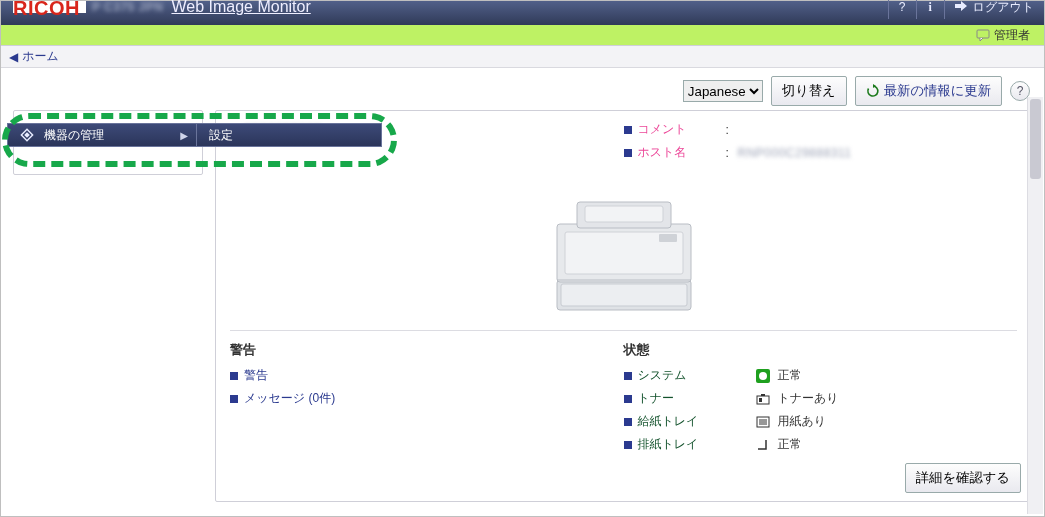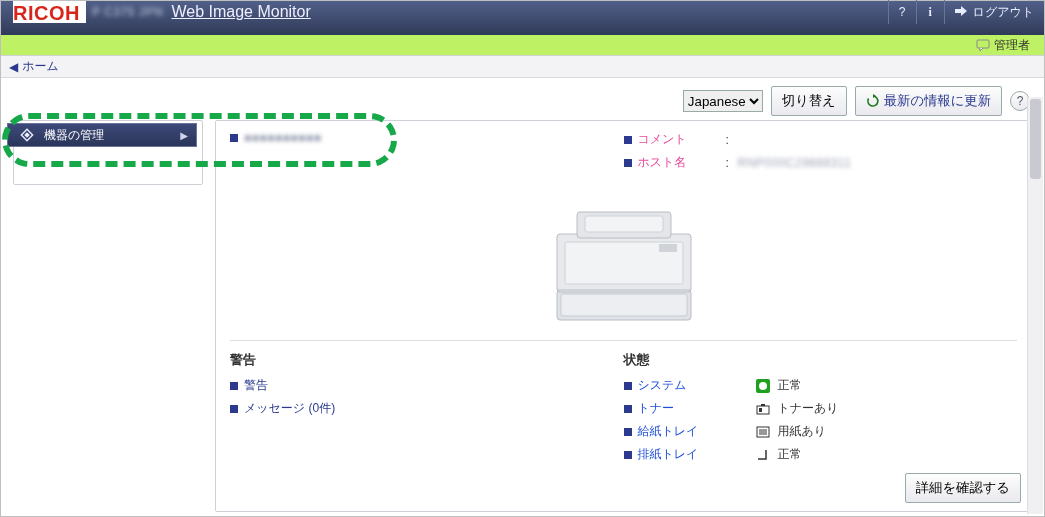--- a/index.html
+++ b/index.html
@@ -1,20 +1,20 @@
 <!DOCTYPE html>
 <html><head>
 <meta charset="utf-8">
 <style>
   * { box-sizing: border-box; }
   html, body { margin:0; padding:0; font-family:"Meiryo","Hiragino Kaku Gothic Pro",Arial,sans-serif; font-size:12px; color:#333; background:#fff; }
   .page { width:1045px; height:517px; border:1px solid #bfbfbf; position:relative; background:#fff; }
 
   
-  .topbar { height:34px; background:linear-gradient(#516089,#303a58); color:#fff; display:flex; align-items:center; padding:0 10px 12px 12px; }
+  .topbar { height:24px; background:linear-gradient(#516089,#303a58); color:#fff; display:flex; align-items:center; padding:0 10px 12px 12px; }
   .brand { font-weight:700; font-size:20px; letter-spacing:0.5px; color:#d8261c; background:#fff; padding:2px 6px 0 0; height:100%; display:flex; align-items:center; }
   .model { color:#9aa3bc; font-weight:600; margin-left:6px; letter-spacing:0.5px; filter:blur(2px); }
   .appname { color:#eef; margin-left:8px; font-size:16px;text-decoration:underline; }
   .topbar .spacer { flex:1; }
   .topbtn { width:28px; height:24px; border-left:1px solid #6a749b; display:flex; align-items:center; justify-content:center; color:#e8ecff; cursor:pointer; }
   .logout { display:flex; align-items:center; height:24px; border-left:1px solid #6a749b; padding-left:8px; color:#e8ecff; cursor:pointer; }
   .logout .arrow { margin-right:6px; }
 
   .subbar { height:21px; background:#bef264; border-bottom:1px solid #cfcfd8; display:flex; justify-content:flex-end; align-items:center; padding-right:14px; color:#333; }
   .subbar .roleicon { width:14px; height:12px; display:inline-block; margin-right:4px; }
@@ -49,21 +49,21 @@
 
   .hr { height:1px; background:#dcdce2; margin:0 14px; }
 
   .statuswrap { display:flex; padding:10px 14px 6px 14px; }
   .statcol { flex:1; }
   .h { font-weight:700; font-size:13px; margin-bottom:8px; color:#333; }
   .linkrow { display:flex; align-items:center; margin-bottom:6px; }
   .linkrow a { color:#2b3a8f; text-decoration:none; cursor:pointer; }
   .staticon { width:18px; height:16px; display:inline-flex; align-items:center; justify-content:center; margin-right:8px; }
   .statgrid { display:grid; grid-template-columns:130px 24px auto; row-gap:6px; align-items:center; }
-  .statgrid a { color:#1d4ed8; text-decoration:none; cursor:pointer; }
+  .statgrid a { color:#14532d; text-decoration:none; cursor:pointer; }
   .statgrid .cell-link { display:flex; align-items:center; }
 
   .footerbtn { display:flex; justify-content:flex-end; padding:4px 10px 8px 0; }
 
   
   .nav-overlay { position:absolute; left:6px; top:122px; display:flex; align-items:center; }
   .nav-item, .nav-sub { height:24px; background:linear-gradient(#3d4a78,#2b355a); color:#fff; display:flex; align-items:center; border:1px solid #6a749b; cursor:pointer; }
   .nav-item { width:190px; padding-left:10px; }
   .nav-item .diamond { width:18px; height:18px; margin-right:8px; display:flex; align-items:center; justify-content:center; }
   .nav-item .chev-r { margin-left:auto; margin-right:8px; color:#cfd4ea; font-size:10px; }
@@ -262,15 +262,18 @@
     <div class="nav-item">
       <span class="diamond">
         <svg width="18" height="18" viewBox="0 0 18 18">
             <rect x="5" y="5" width="8" height="8" fill="none" stroke="#e8ecff" stroke-width="1.4" transform="rotate(45 9 9)"></rect>
             <rect x="7" y="7" width="4" height="4" fill="#e8ecff" transform="rotate(45 9 9)"></rect>
           </svg>
       </span>
       <span>機器の管理</span>
       <span class="chev-r">▶</span>
     </div>
+    <div class="nav-sub">
+      <span>設定</span>
+    </div>
   </div>
 
 </div>
 
 </body></html>

